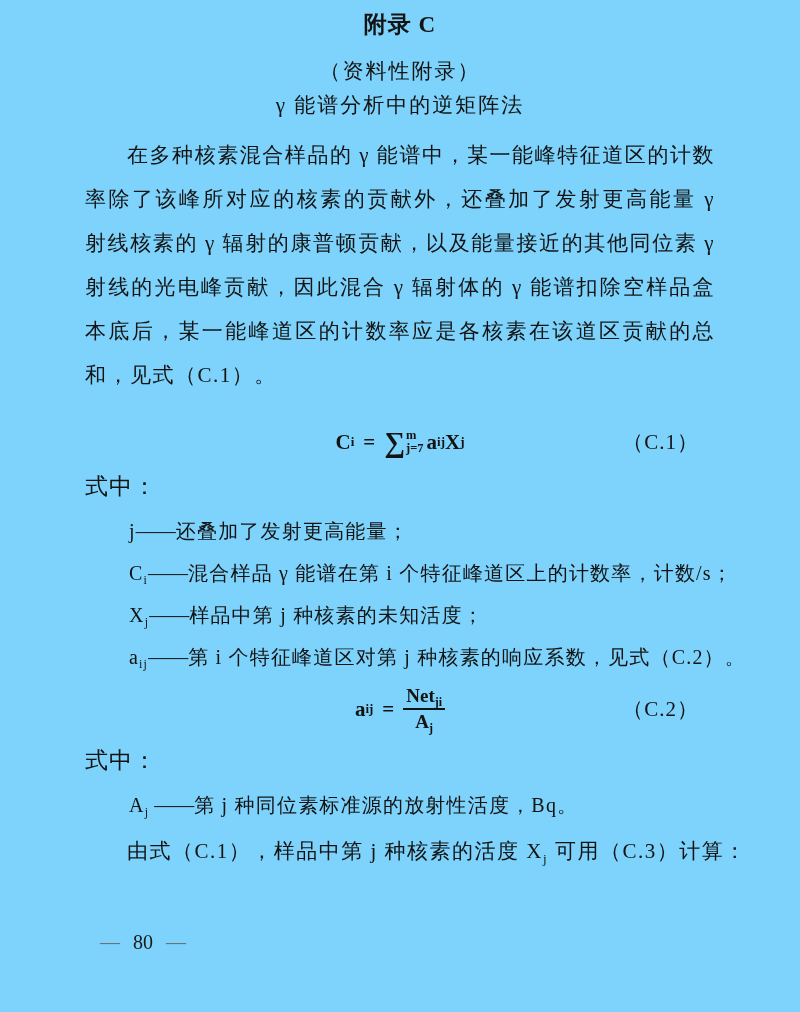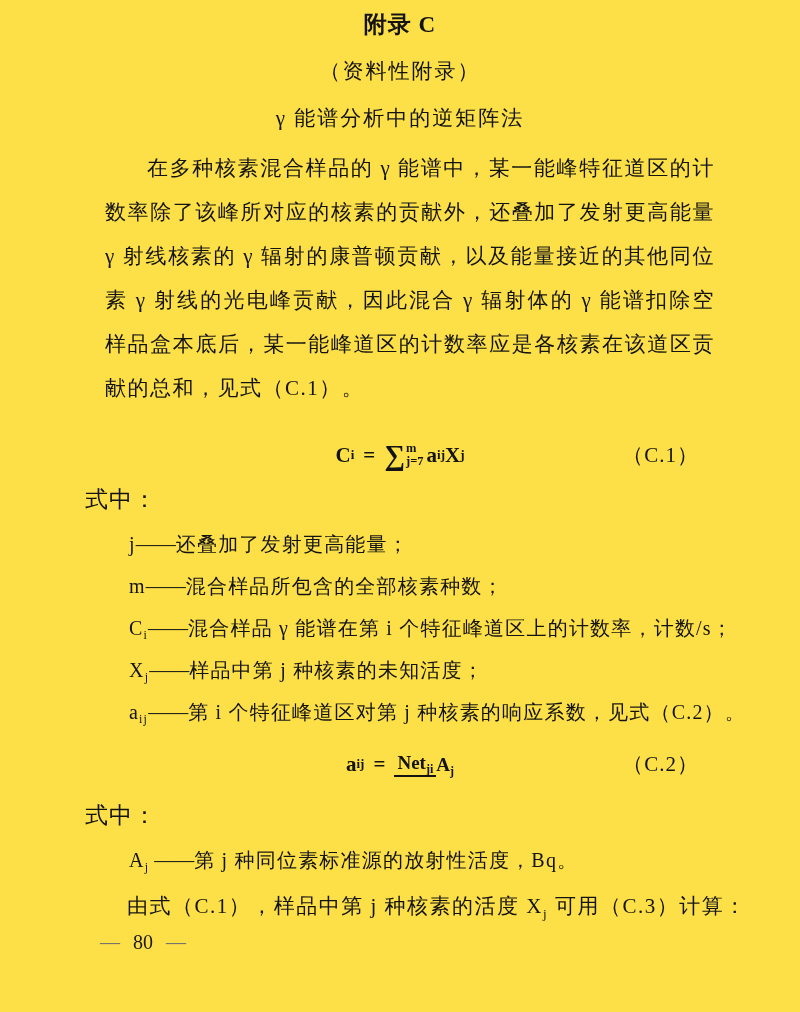--- a/index.html
+++ b/index.html
@@ -2,55 +2,54 @@
 <html><head>
 <meta charset="utf-8">
 <style>
   html, body { margin: 0; padding: 0; background: #ffffff; }
   .page {
     position: relative;
     width: 800px;
     height: 1012px;
     box-sizing: border-box;
     padding: 6px 85px 0 85px;
-    background: #fde047;
+    background: #7dd3fc;
     color: #131313;
     font-family: "Liberation Serif", "DejaVu Serif", serif;
     overflow: hidden;
   }
   .h1 {
     margin: 4px 0 0 0;
     text-align: center;
     font-size: 23px;
     font-weight: bold;
     line-height: 30px;
     letter-spacing: 1px;
   }
   .subtitle {
     margin-top: 17px;
     text-align: center;
     font-size: 21px;
     line-height: 28px;
     letter-spacing: 2px;
   }
   .section-title {
-    margin-top: 19px;
+    margin-top: 6px;
     text-align: center;
     font-size: 21px;
     line-height: 28px;
     letter-spacing: 2px;
   }
   .para {
     margin-top: 14px;
     font-size: 21px;
     line-height: 44px;
     text-align: justify;
     letter-spacing: 1.5px;
     text-indent: 2em;
-    margin-left: 20px;
   }
   .formula-row {
     position: relative;
     display: flex;
     align-items: center;
     justify-content: center;
     height: 48px;
     font-weight: bold;
   }
   .formula-row.tall { height: 62px; }
@@ -72,21 +71,21 @@
     display: inline-flex;
     flex-direction: column;
     align-items: flex-start;
     margin-left: 1px;
     font-size: 12.5px;
     line-height: 13px;
     font-weight: bold;
   }
   .frac {
     display: inline-flex;
-    flex-direction: row;
+    flex-direction: column;
     align-items: center;
     font-size: 19px;
     line-height: 22px;
   }
   .frac-num { border-bottom: 2px solid #131313; padding: 0 3px 1px 3px; }
   .frac-den { padding-top: 1px; }
   .frac sub { font-size: 12px; vertical-align: -4px; line-height: 0; }
   .formula-label {
     position: absolute;
     right: 16px;
@@ -162,21 +161,20 @@
         <span>X</span>
         <sub>j</sub>
       </span>
     <span class="formula-label">（C.1）</span>
   </div>
 
   <div class="where-label">式中：</div>
 
   <div class="def-list">
     <div class="def-item"><span class="def-term">j</span><sub></sub><span class="def-dash">——</span><span>还叠加了发射更高能量；</span></div>
-    <div class="def-item"><span class="def-term">m</span><sub></sub><span class="def-dash">——</span><span>混合样品所包含的全部核素种数；</span></div>
     <div class="def-item"><span class="def-term">C</span><sub>i</sub><span class="def-dash">——</span><span>混合样品 γ 能谱在第 i 个特征峰道区上的计数率，计数/s；</span></div>
     <div class="def-item"><span class="def-term">X</span><sub>j</sub><span class="def-dash">——</span><span>样品中第 j 种核素的未知活度；</span></div>
     <div class="def-item"><span class="def-term">a</span><sub>ij</sub><span class="def-dash">——</span><span>第 i 个特征峰道区对第 j 种核素的响应系数，见式（C.2）。</span></div>
   </div>
 
   <div class="formula-row tall">
     <span class="formula">
         <span>a</span>
         <sub>ij</sub>
         <span class="f-eq">=</span>

